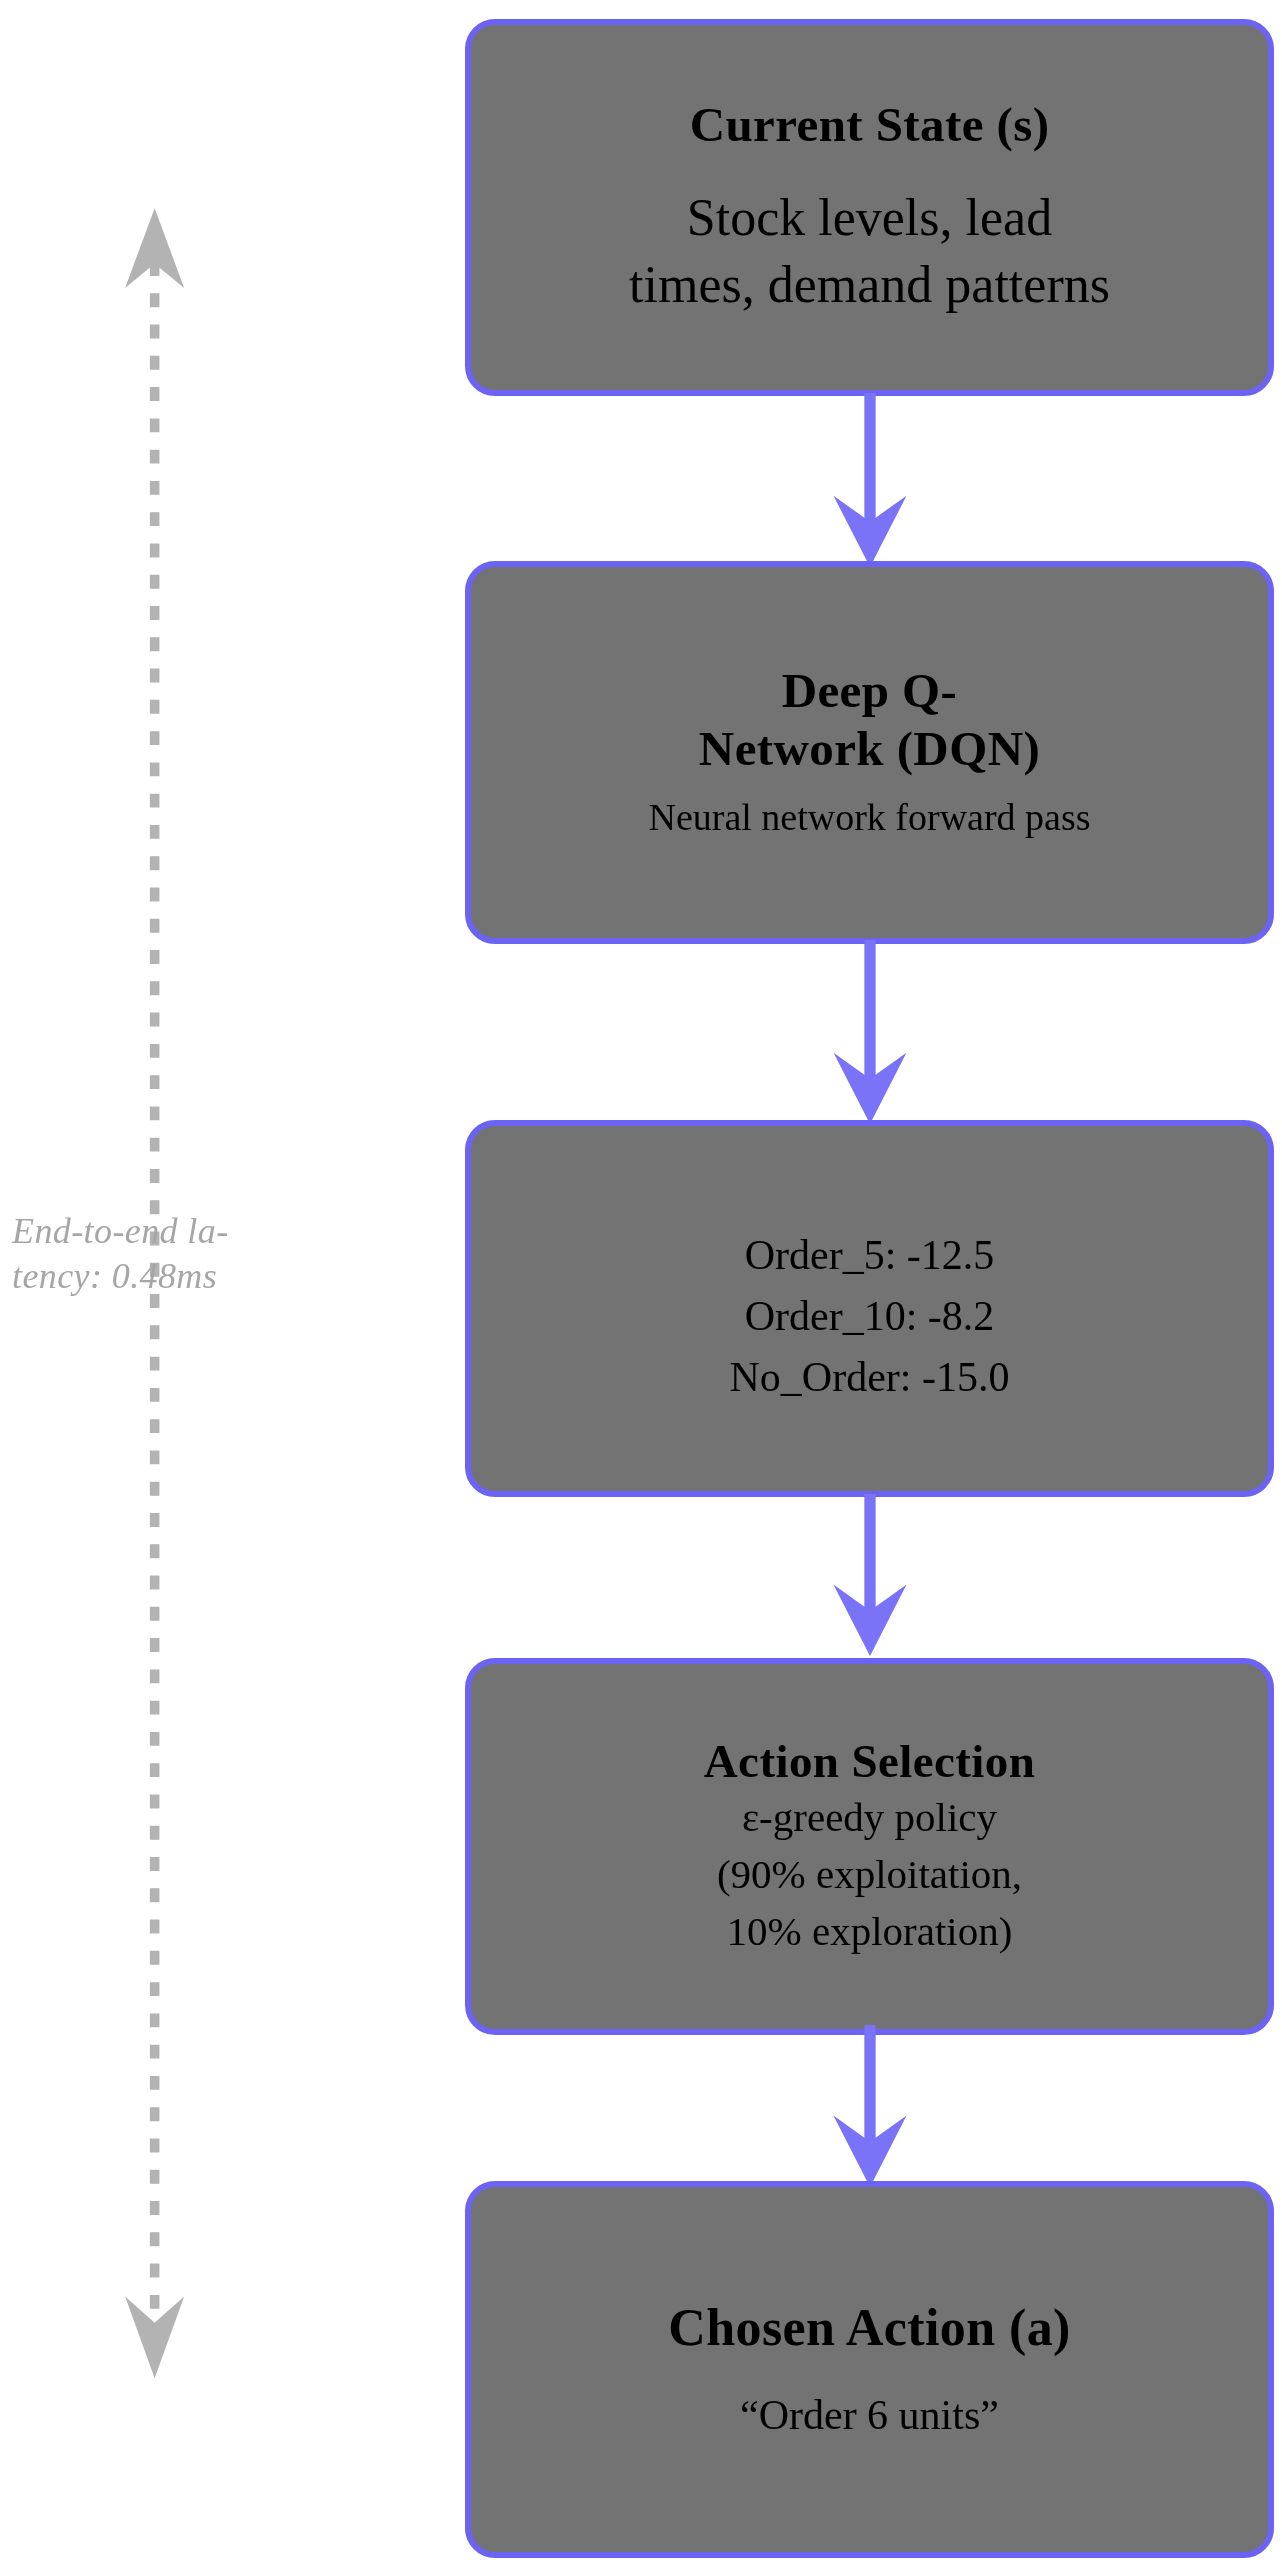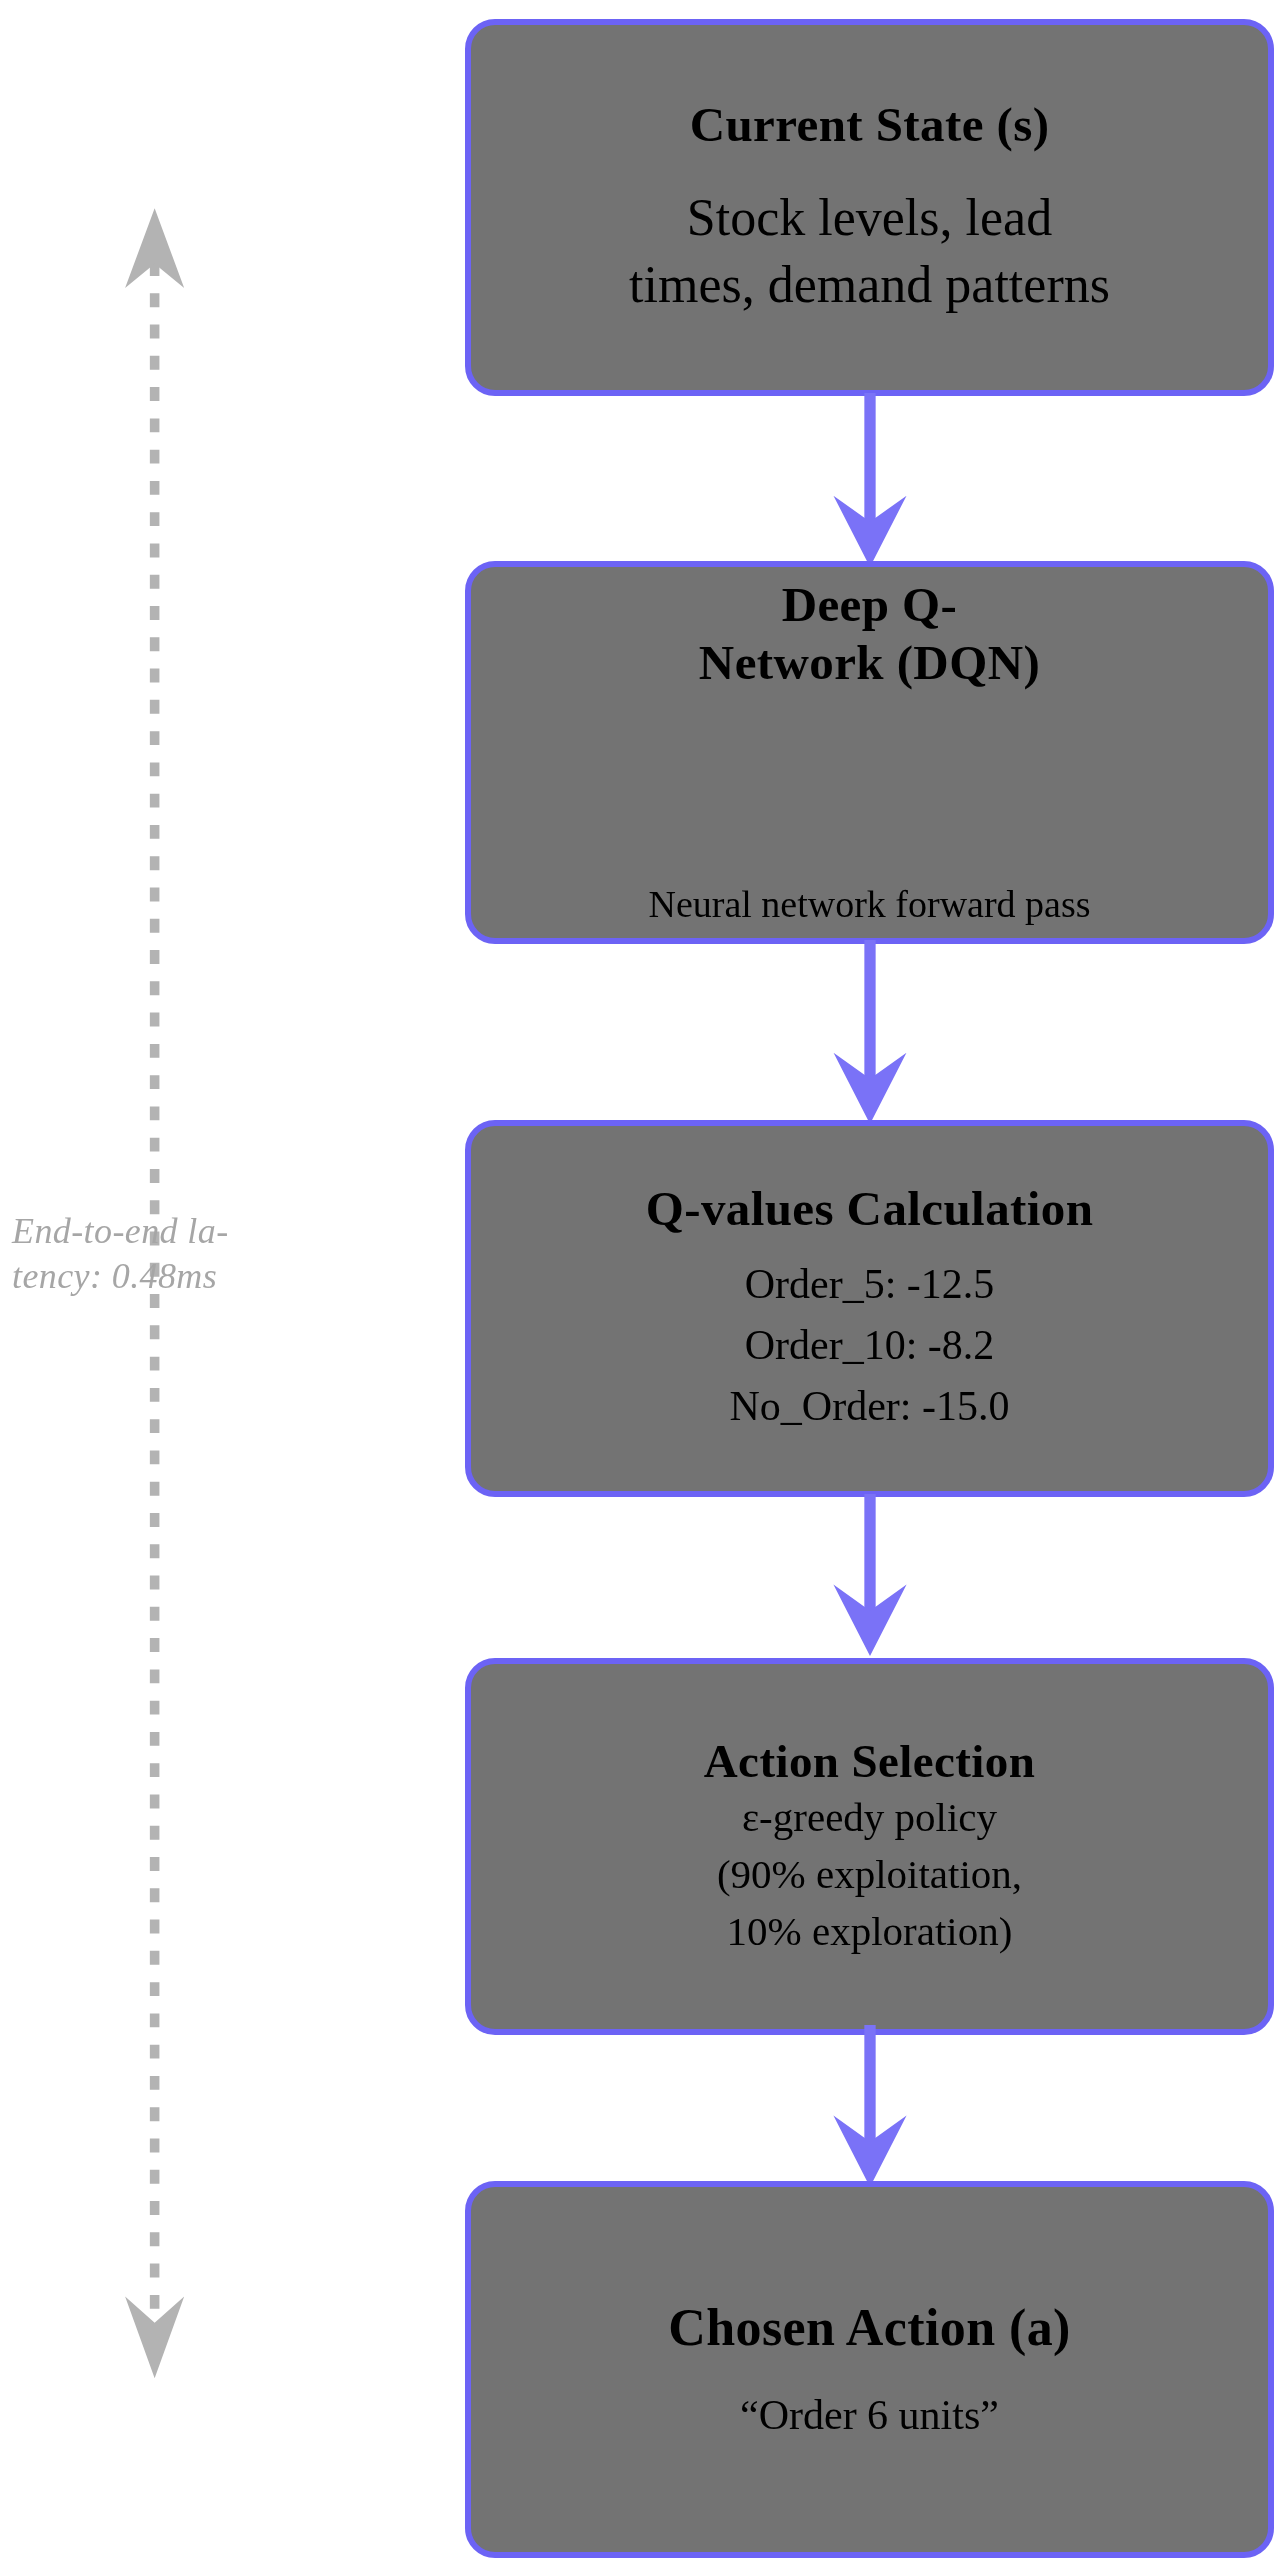--- a/index.html
+++ b/index.html
@@ -46,21 +46,21 @@
   .node-sub {
     font-weight: normal;
     font-size: 52px;
     line-height: 1.30;
     white-space: pre-line;
   }
   .gap-lg { height: 30px; }
   .gap-sm { height: 15.7px; }
 
   #node-1 { top: 19px;   height: 377px; }
-  #node-2 { top: 561px;  height: 383px; justify-content: space-between; }
+  #node-2 { top: 561px;  height: 383px; }
   #node-3 { top: 1120px; height: 377px; }
   #node-4 { top: 1651px; height: 377px; margin-top: 7px; }
   #node-5 { top: 2181px; height: 377px; }
 
   #node-1 .node-title { font-size: 49px; }
   #node-2 .node-title { font-size: 49px; }
   #node-3 .node-title { font-size: 49px; }
   #node-4 .node-title { font-size: 47px; }
   #node-5 .node-title { font-size: 52px; }
 
@@ -139,21 +139,20 @@
     <div class="gap-sm"></div>
     <div class="node-sub">Neural network forward pass</div>
   </div>
 
   <svg class="arrow-svg" id="arrow-2" viewBox="0 0 140 212" width="122" height="184" xmlns="http://www.w3.org/2000/svg">
     <line x1="70" y1="0" x2="70" y2="182" stroke="#7a72f7" stroke-width="13"></line>
     <path d="M70 212 L28 130 L70 160 L112 130 Z" fill="#7a72f7"></path>
   </svg>
 
   <div class="node" id="node-3">
-    <div class="node-title">Q-values Calculation</div>
     <div class="gap-sm"></div>
     <div class="node-sub">Order_5:  -12.5
 Order_10:  -8.2
 No_Order:  -15.0</div>
   </div>
 
   <svg class="arrow-svg" id="arrow-3" viewBox="0 0 140 186" width="122" height="162" xmlns="http://www.w3.org/2000/svg">
     <line x1="70" y1="0" x2="70" y2="156" stroke="#7a72f7" stroke-width="13"></line>
     <path d="M70 186 L28 104 L70 134 L112 104 Z" fill="#7a72f7"></path>
   </svg>

